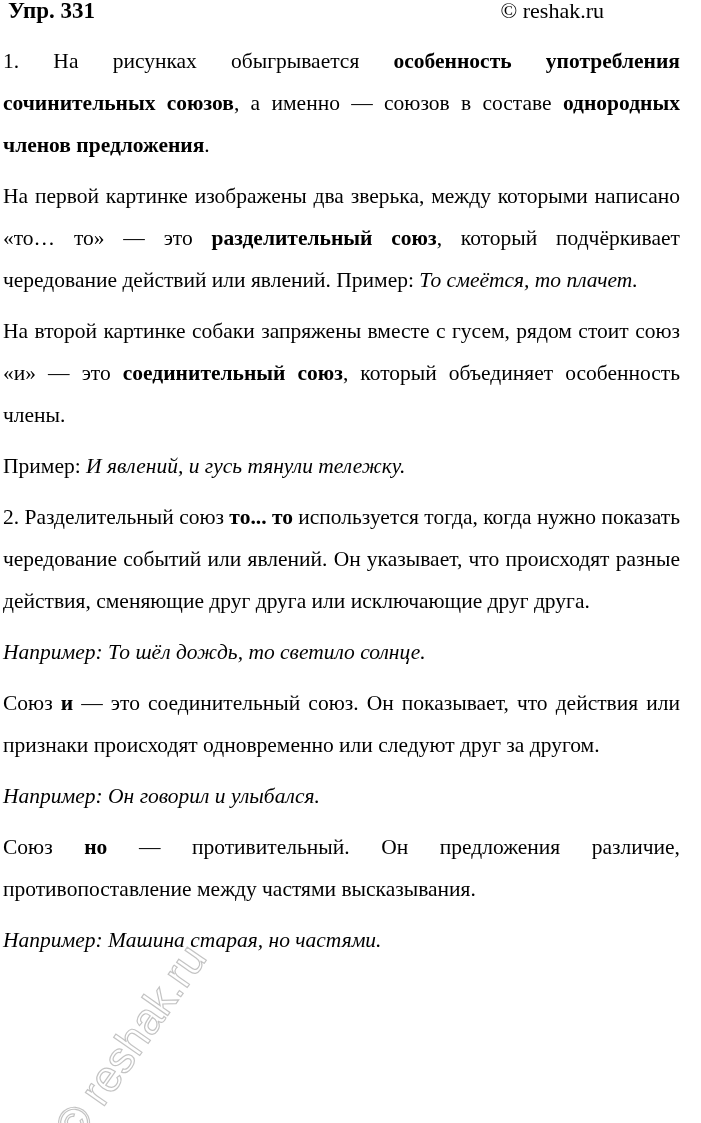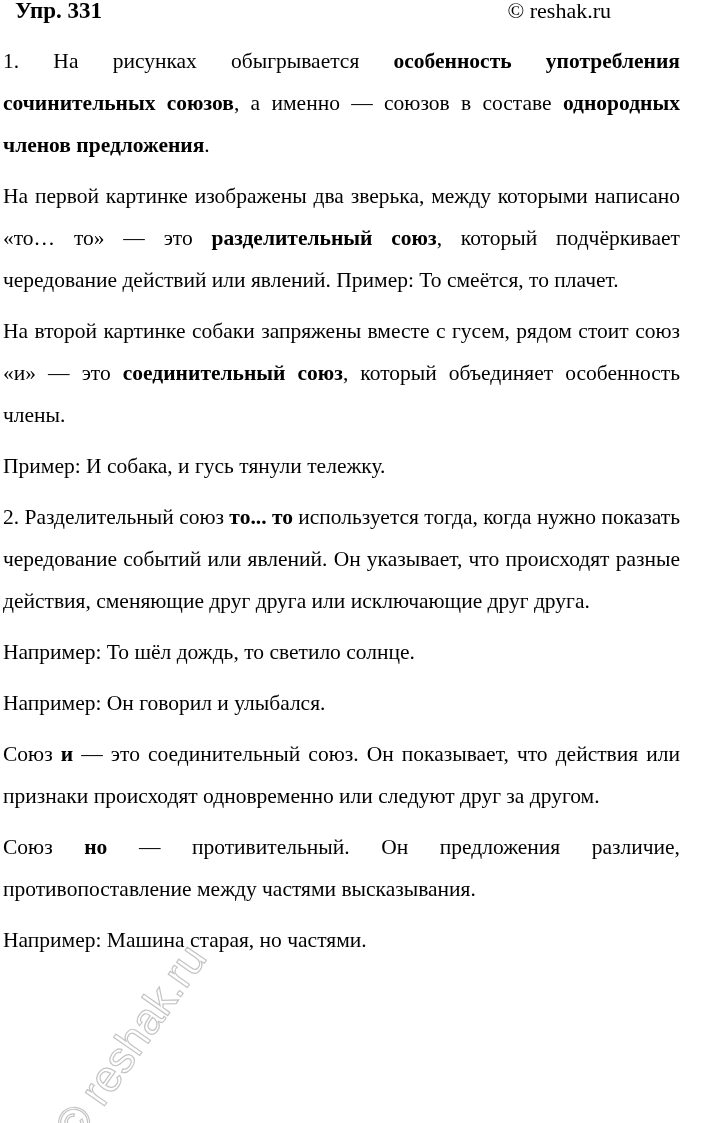--- a/index.html
+++ b/index.html
@@ -1,28 +1,28 @@
 <!DOCTYPE html>
 <html><head>
 <meta charset="utf-8">
 <style>
   html, body { margin: 0; padding: 0; background: #ffffff; }
   body {
     width: 701px; height: 1123px; overflow: hidden; position: relative;
     font-family: "Liberation Serif", serif; color: #000;
   }
-  .header { position: absolute; top: 0; left: 12px; width: 603px; height: 30px; }
+  .header { position: absolute; top: 0; left: 5px; width: 603px; height: 30px; }
   .ex-title { position: absolute; left: 3px; top: -2px; font-weight: bold; font-size: 23px; }
   .copyright { position: absolute; right: 4px; top: -2px; font-size: 22px; }
   .content { position: absolute; left: 3px; top: 40px; width: 695px; }
   .para {
     font-size: 21.5px; line-height: 42px; text-align: justify; margin: 0 18px 9px 0;
   }
   .b { font-weight: bold; }
-  .i { }
+  .i { font-style: italic; }
   .watermark {
     position: absolute; left: 6px; top: 985px; width: 120px; height: 150px;
     transform: rotate(-55deg); transform-origin: left top;
     opacity: 0.35; pointer-events: none;
   }
   .wm-text {
     position: absolute; left: -90px; top: 110px; font-family: "Liberation Sans", sans-serif;
     font-size: 44px; color: transparent; -webkit-text-stroke: 1.2px #555;
     white-space: nowrap;
   }
@@ -32,24 +32,24 @@
 
 <div class="header">
   <span class="ex-title">Упр. 331</span>
   <span class="copyright">© reshak.ru</span>
 </div>
 
 <div class="content">
   <p class="para"><span>1. На рисунках обыгрывается </span><span class="b">особенность употребления сочинительных союзов</span><span>, а именно — союзов в составе </span><span class="b">однородных членов предложения</span><span>.</span></p>
   <p class="para"><span>На первой картинке изображены два зверька, между которыми написано «то… то» — это </span><span class="b">разделительный союз</span><span>, который подчёркивает чередование действий или явлений. Пример: </span><span class="i">То смеётся, то плачет.</span></p>
   <p class="para"><span>На второй картинке собаки запряжены вместе с гусем, рядом стоит союз «и» — это </span><span class="b">соединительный союз</span><span>, который объединяет особенность члены.</span></p>
-  <p class="para"><span>Пример: </span><span class="i">И собака, и гусь тянули тележку.</span></p>
+  <p class="para"><span>Пример: </span><span class="i">И явлений, и гусь тянули тележку.</span></p>
   <p class="para"><span>2. Разделительный союз </span><span class="b">то... то</span><span> используется тогда, когда нужно показать чередование событий или явлений. Он указывает, что происходят разные действия, сменяющие друг друга или исключающие друг друга.</span></p>
   <p class="para"><span class="i">Например: То шёл дождь, то светило солнце.</span></p>
+  <p class="para"><span>Союз </span><span class="b">и</span><span> — это соединительный союз. Он показывает, что действия или признаки происходят одновременно или следуют друг за другом.</span></p>
   <p class="para"><span class="i">Например: Он говорил и улыбался.</span></p>
-  <p class="para"><span>Союз </span><span class="b">и</span><span> — это соединительный союз. Он показывает, что действия или признаки происходят одновременно или следуют друг за другом.</span></p>
   <p class="para"><span>Союз </span><span class="b">но</span><span> — противительный. Он предложения различие, противопоставление между частями высказывания.</span></p>
   <p class="para"><span class="i">Например: Машина старая, но частями.</span></p>
 </div>
 
 <div class="watermark">
   <span class="wm-text">© reshak.ru</span>
 </div>
 
 </body></html>

